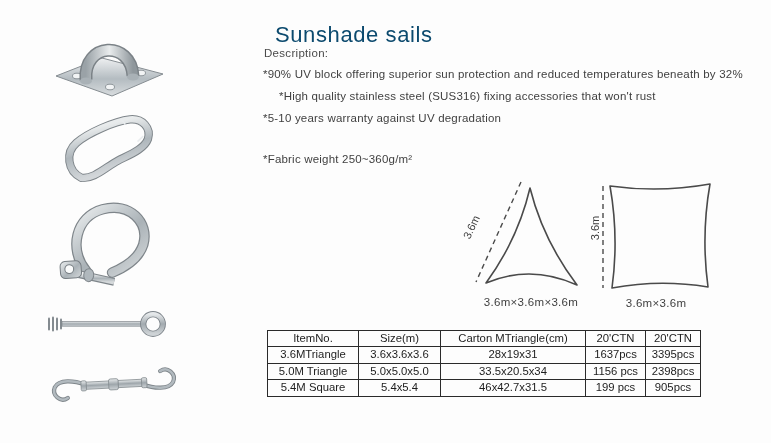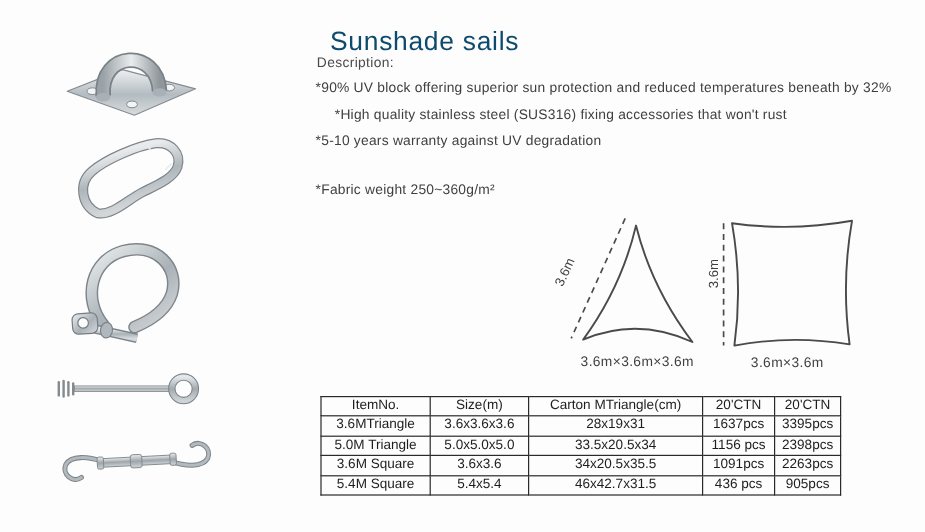--- a/index.html
+++ b/index.html
@@ -228,29 +228,22 @@
         <td>3395pcs</td>
       </tr>
       <tr>
         <td>5.0M Triangle</td>
         <td>5.0x5.0x5.0</td>
         <td>33.5x20.5x34</td>
         <td>1156 pcs</td>
         <td>2398pcs</td>
       </tr>
       <tr>
-        <td>3.6M Square</td>
-        <td>3.6x3.6</td>
-        <td>34x20.5x35.5</td>
-        <td>1091pcs</td>
-        <td>2263pcs</td>
-      </tr>
-      <tr>
         <td>5.4M Square</td>
         <td>5.4x5.4</td>
         <td>46x42.7x31.5</td>
-        <td>436 pcs</td>
+        <td>199 pcs</td>
         <td>905pcs</td>
       </tr>
     </tbody>
   </table>
 
 </div>
 
 </body></html>

